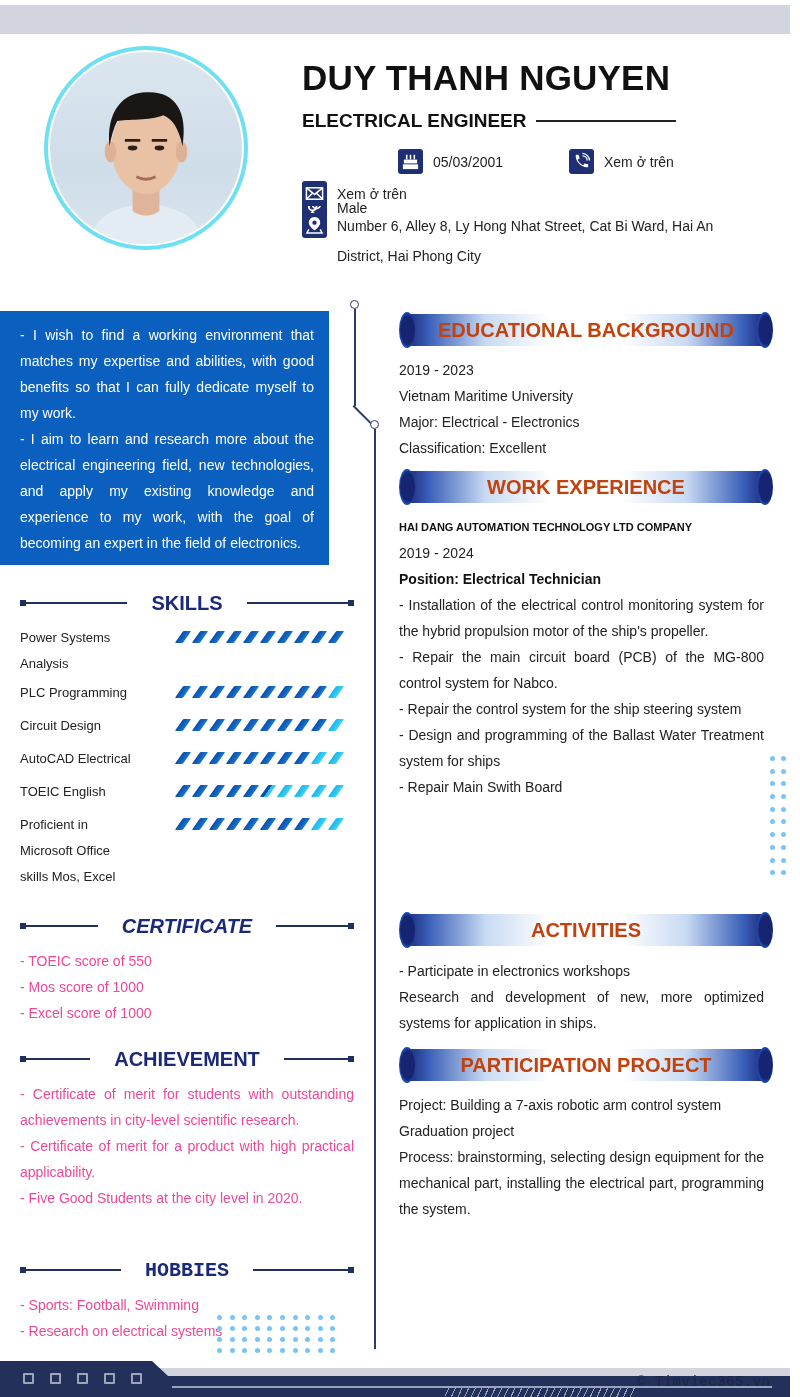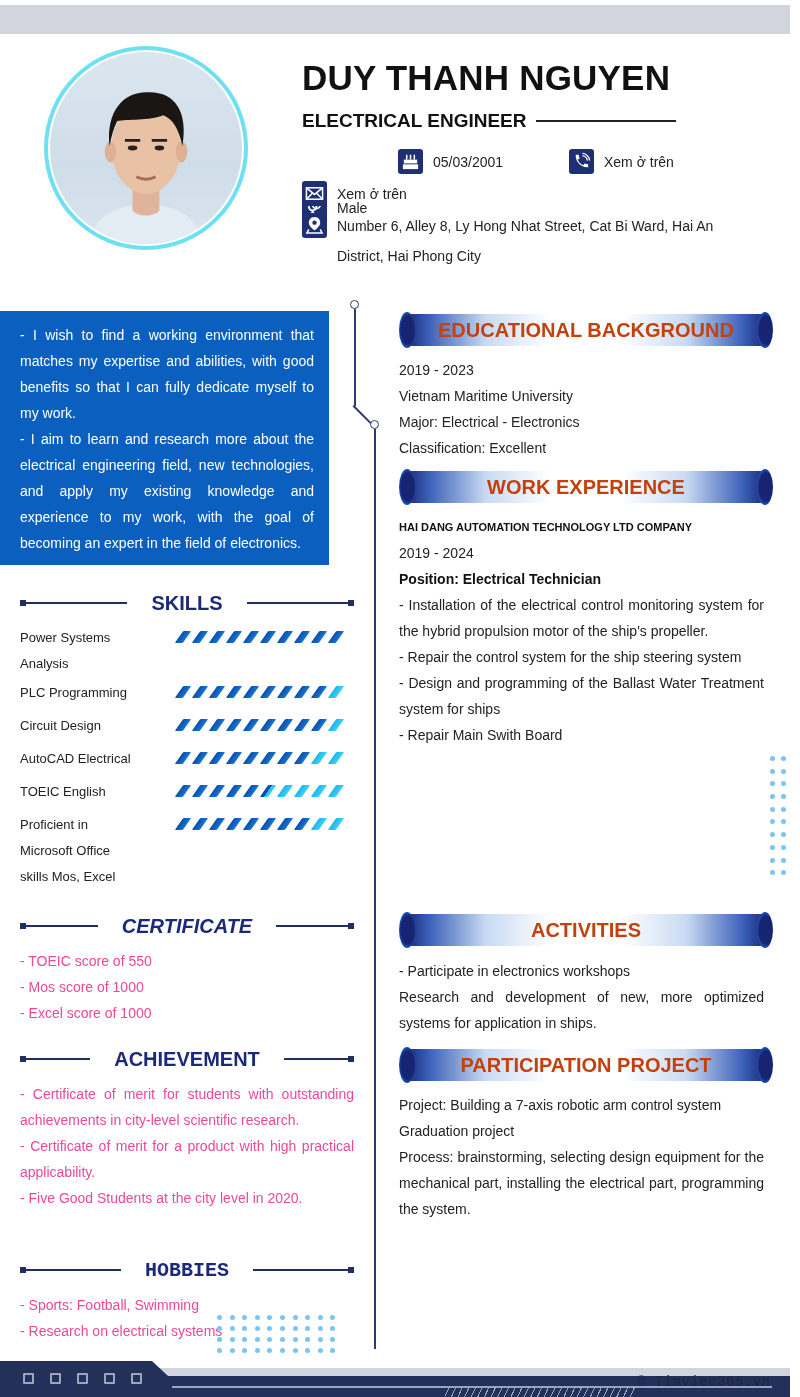--- a/index.html
+++ b/index.html
@@ -372,20 +372,21 @@
     <div class="bg"></div>
       <div class="cap l"></div>
       <div class="cap r"></div>
     <div class="ttl">WORK EXPERIENCE</div>
   </div>
   <div class="rtext" style="top:514px;">
     <div class="b" style="font-size:11px;">HAI DANG AUTOMATION TECHNOLOGY LTD COMPANY</div>
     <div>2019 - 2024</div>
     <div class="b">Position: Electrical Technician</div>
     <div>- Installation of the electrical control monitoring system for the hybrid propulsion motor of the ship's propeller.</div>
+    <div>- Repair the main circuit board (PCB) of the MG-800 control system for Nabco.</div>
     <div>- Repair the control system for the ship steering system</div>
     <div>- Design and programming of the Ballast Water Treatment system for ships</div>
     <div>- Repair Main Swith Board</div>
   </div>
 
   <div class="dots" style="left:770px; top:756px; grid-template-columns:repeat(2,5px); column-gap:6px; row-gap:7.7px;">
     <span></span>
       <span></span>
       <span></span>
       <span></span>

